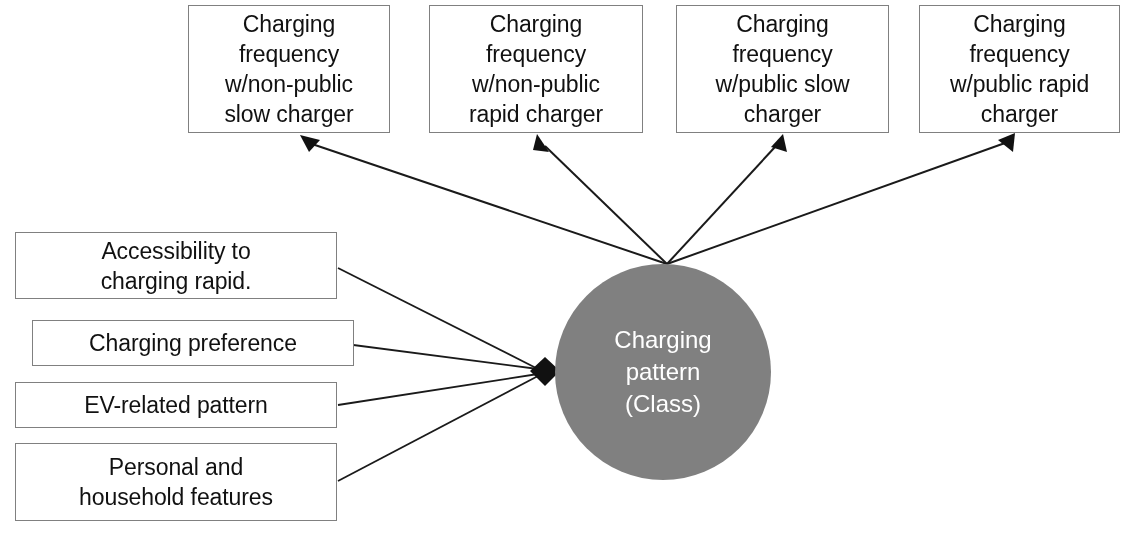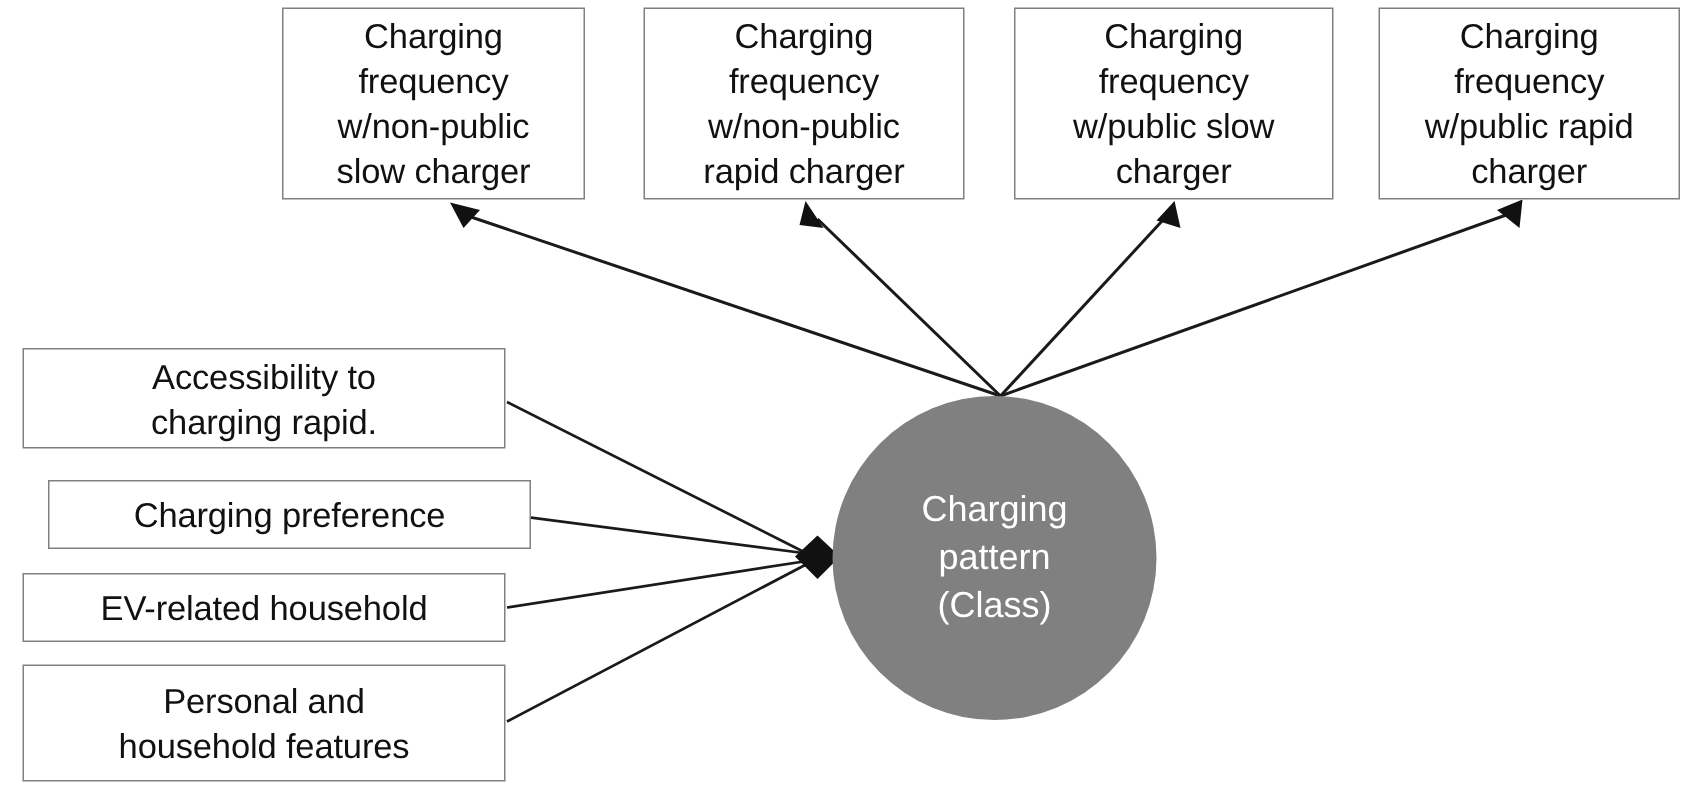--- a/index.html
+++ b/index.html
@@ -114,21 +114,21 @@
   <div class="node-box" style="left:15px; top:232px; width:322px; height:67px;">
     <span>Accessibility to
 charging rapid.</span>
   </div>
 
   <div class="node-box" style="left:15px; top:320px; width:322px; height:46px;margin-left:17px;">
     <span>Charging preference</span>
   </div>
 
   <div class="node-box" style="left:15px; top:382px; width:322px; height:46px;">
-    <span>EV-related household</span>
+    <span>EV-related pattern</span>
   </div>
 
   <div class="node-box" style="left:15px; top:443px; width:322px; height:78px;">
     <span>Personal and
 household features</span>
   </div>
 
   <div class="class-node" style="left:555px; top:264px; width:216px; height:216px;">
     <span>Charging
 pattern

